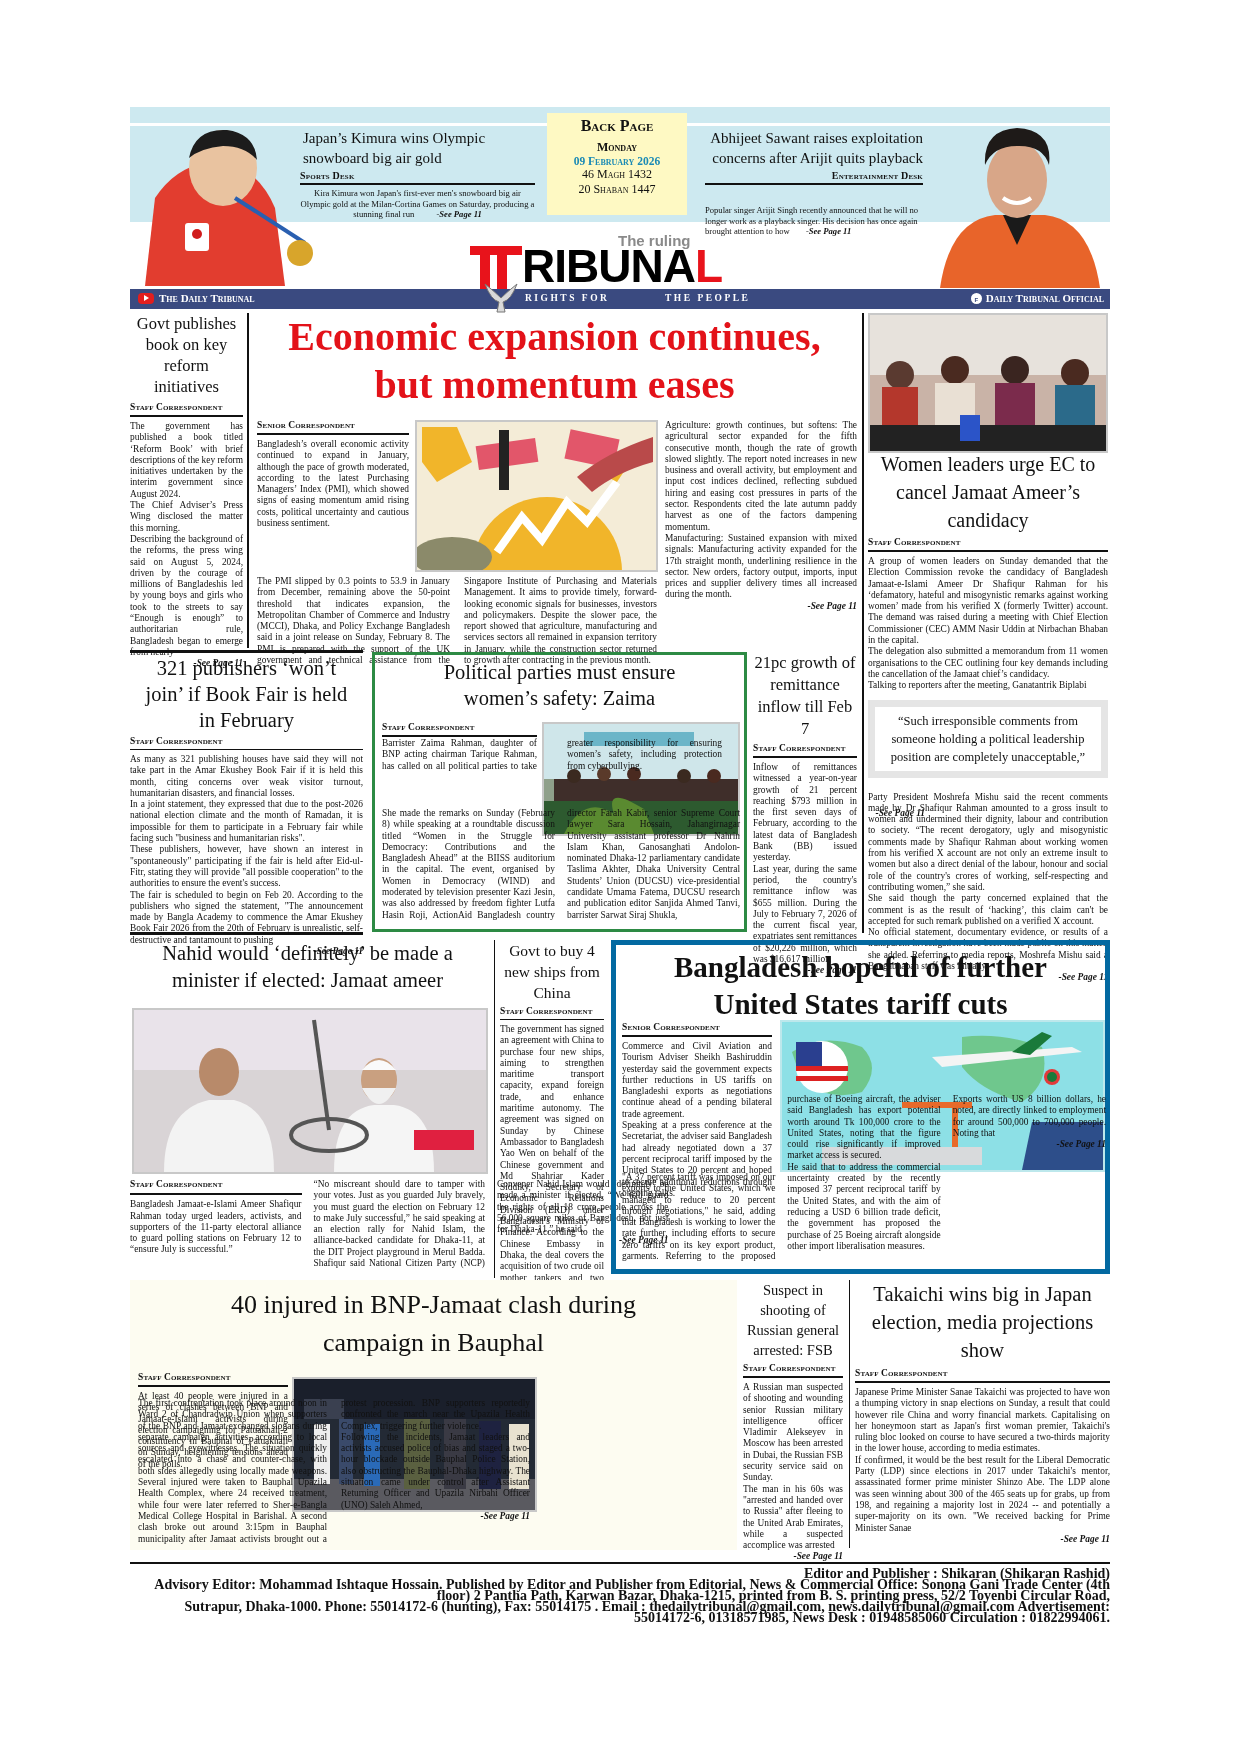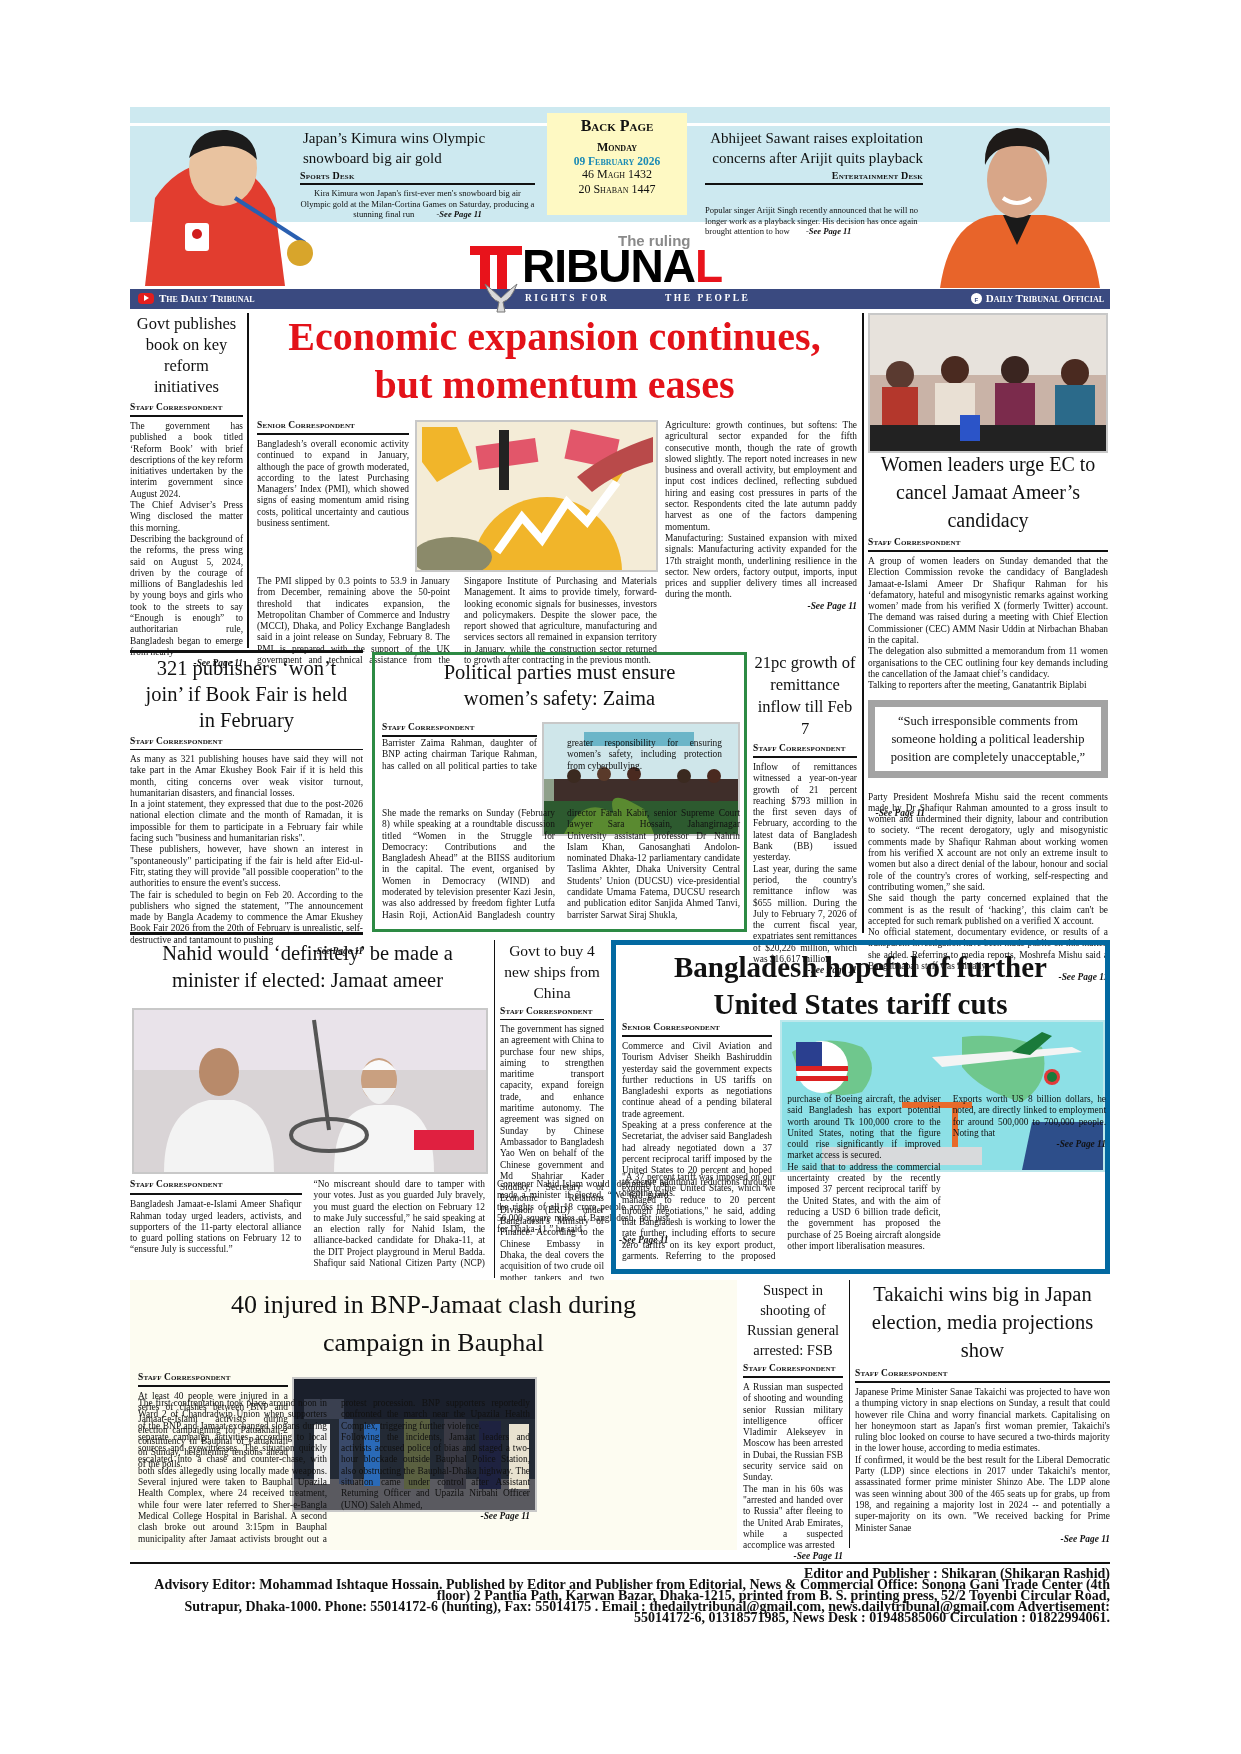--- a/index.html
+++ b/index.html
@@ -42,21 +42,21 @@
   .byline { font-variant: small-caps; font-weight: bold; font-size: 9.5px; letter-spacing: 0.1px; border-bottom: 2px solid #111; padding-bottom: 3px; margin-bottom: 4px; }
   .body { font-size: 9.4px; line-height: 11.3px; text-align: justify; hyphens: auto; }
   .body p { margin: 0; }
   .body b { font-weight: normal; }
   .vrule { background: #111; width: 2px; }
   .hrule { background: #111; height: 3px; }
   .img { background: #888; border: 2px solid #c8c8c8; overflow: hidden; }
   .col2 { column-count: 2; column-gap: 12px; }
 
   .lead-hl { color: #e31219; font-weight: bold; font-size: 40px; line-height: 48px; text-align: center; }
-  .quote { background: #a3a3a3; padding: 7px; }
+  .quote { background: #e5e5e5; padding: 7px; }
   .quote div { background: #fff; text-align: center; font-size: 12.5px; line-height: 18px; padding: 5px 10px; }
 
   .greenbox { border: 3px solid #2d8a44; }
   .tealbox { border: 5px solid #0369a1; }
   .creambox { background: #fdfcf1; }
 
   .footer { left: 130px; top: 1562px; width: 980px; }
   .footer .rule { height: 2px; background: #111; }
   .footer .line { font-size: 14px; text-align: right; font-weight: bold; line-height: 11px; }
 </style>

